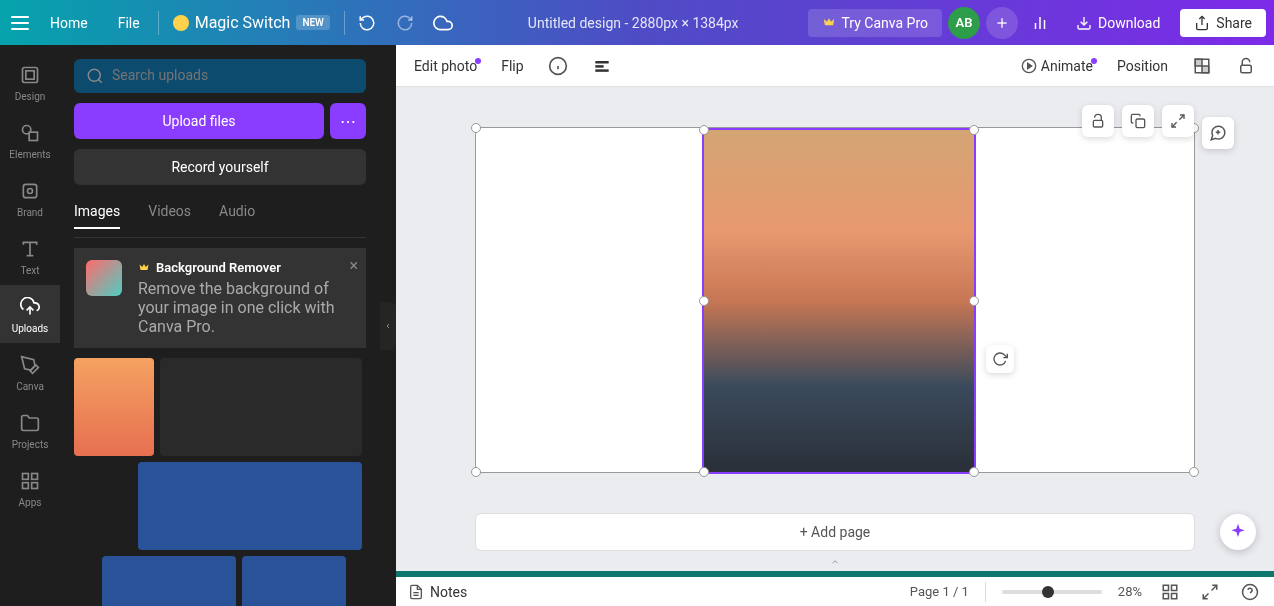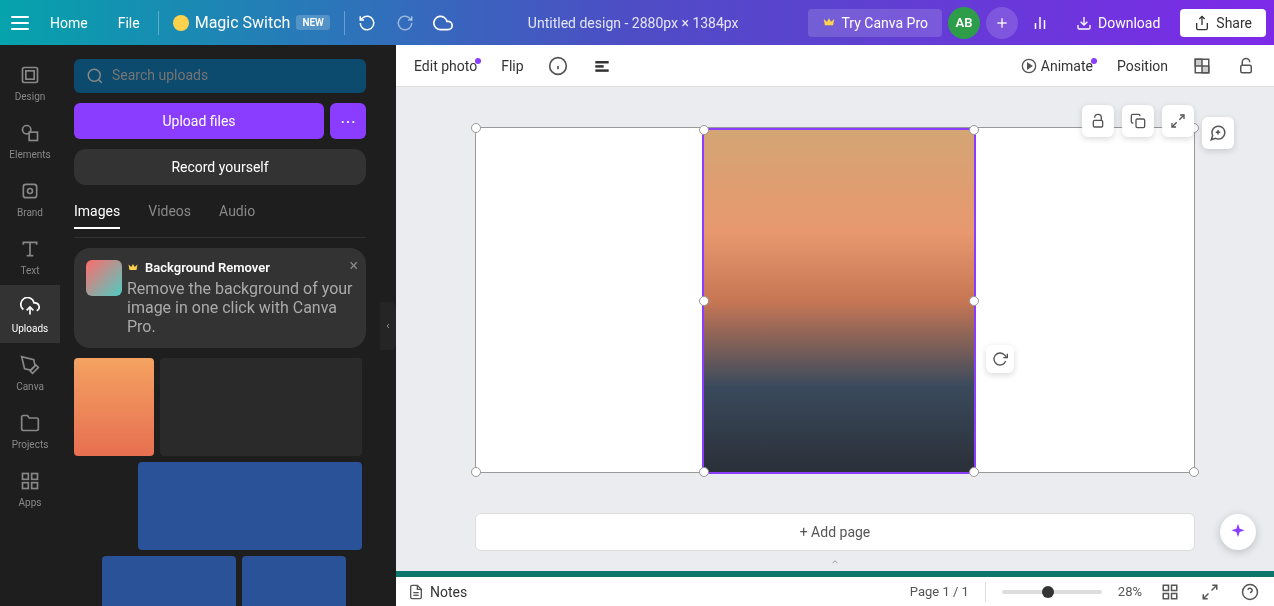--- a/index.html
+++ b/index.html
@@ -243,21 +243,21 @@
       align-items: center;
       justify-content: center;
       cursor: pointer;
       color: #fff;
     }
     
     .record-btn {
       background: #333;
       color: #fff;
       padding: 10px;
-      border-radius: 12px;
+      border-radius: 6px;
       text-align: center;
       font-size: 14px;
       cursor: pointer;
     }
     
     .tabs {
       display: flex;
       gap: 28px;
       padding: 8px 0;
       border-bottom: 1px solid #333;
@@ -270,24 +270,24 @@
       padding-bottom: 8px;
     }
     
     .tab.active {
       color: #fff;
       border-bottom: 2px solid #fff;
     }
     
     .bg-remover-card {
       background: #333;
-      border-radius: 16px;
+      border-radius: 0;
       padding: 12px;
       display: flex;
-      gap: 5px;
+      gap: 16px;
       position: relative;
       justify-content: flex-end;
     }
     
     .bg-remover-thumb {
       width: 36px;
       height: 36px;
       background: linear-gradient(135deg, #ff6b6b, #4ecdc4);
       border-radius: 6px;
     }

